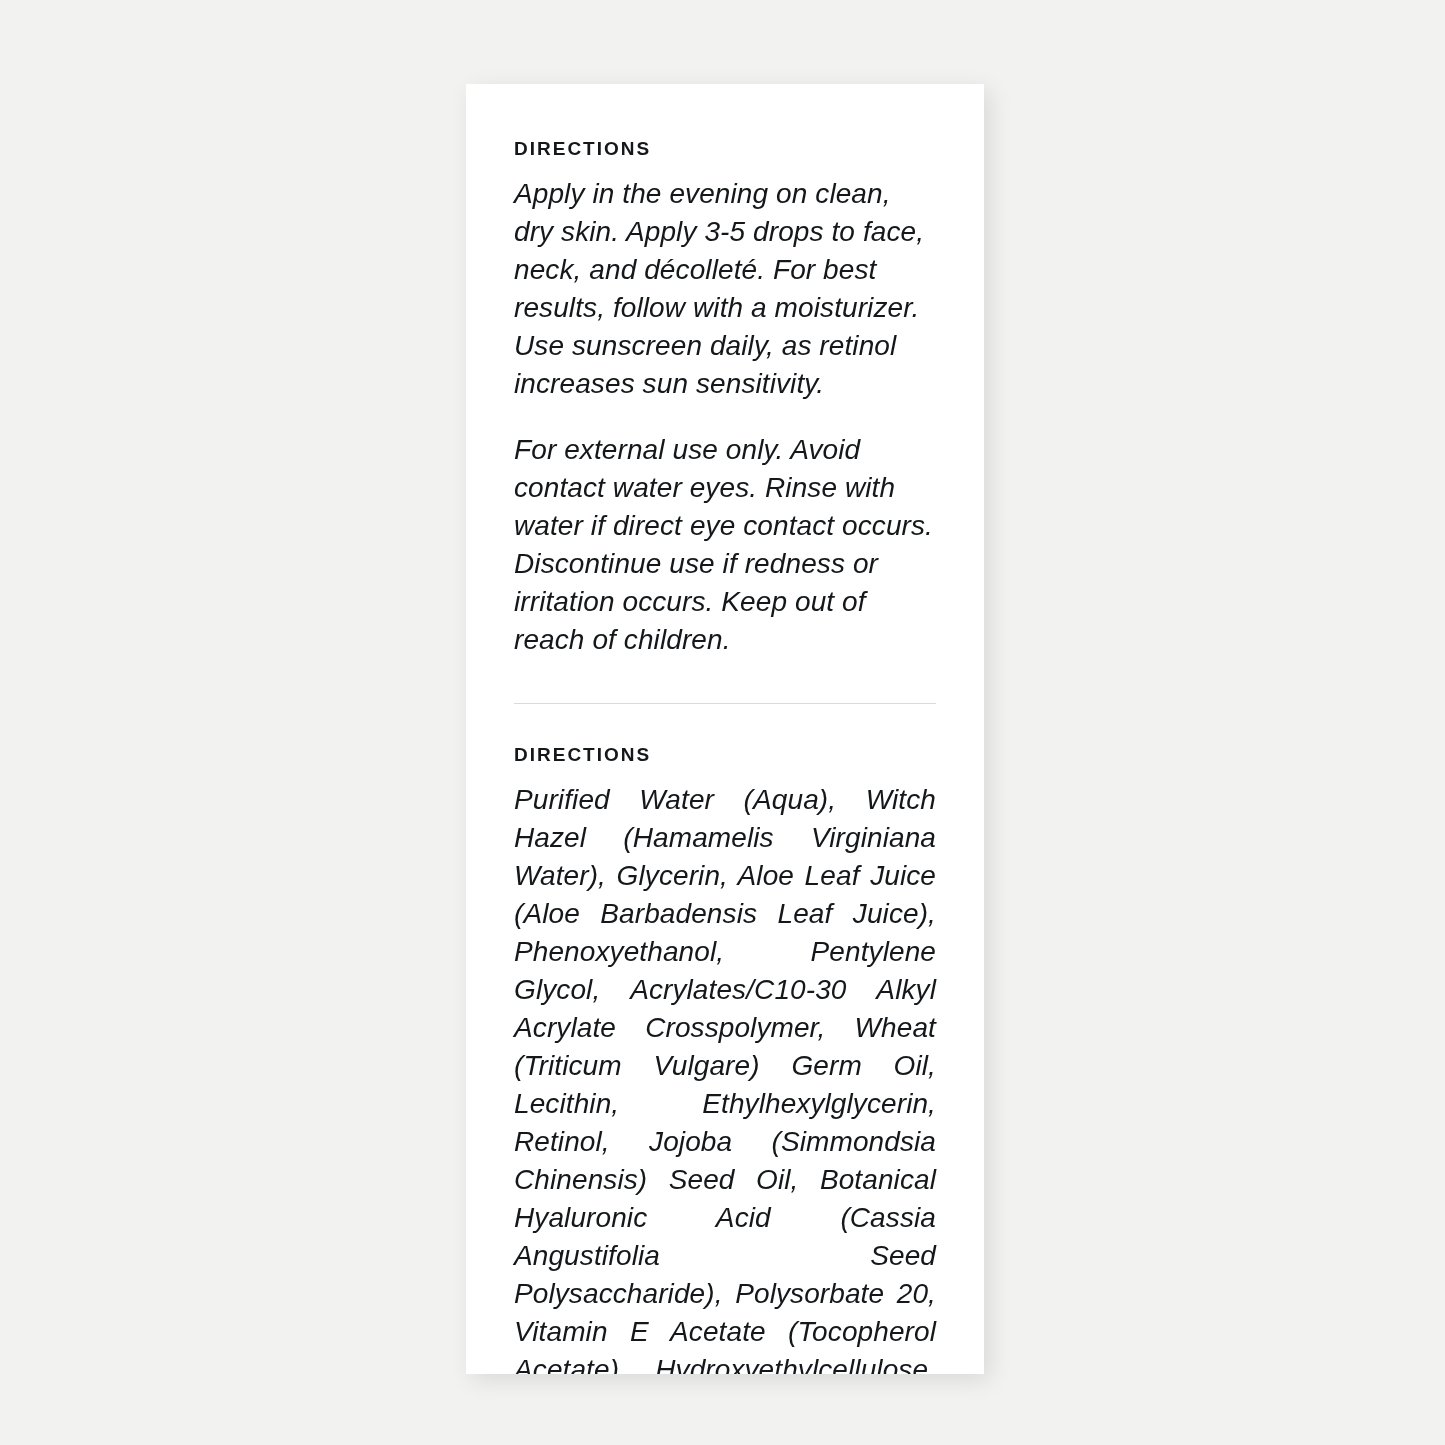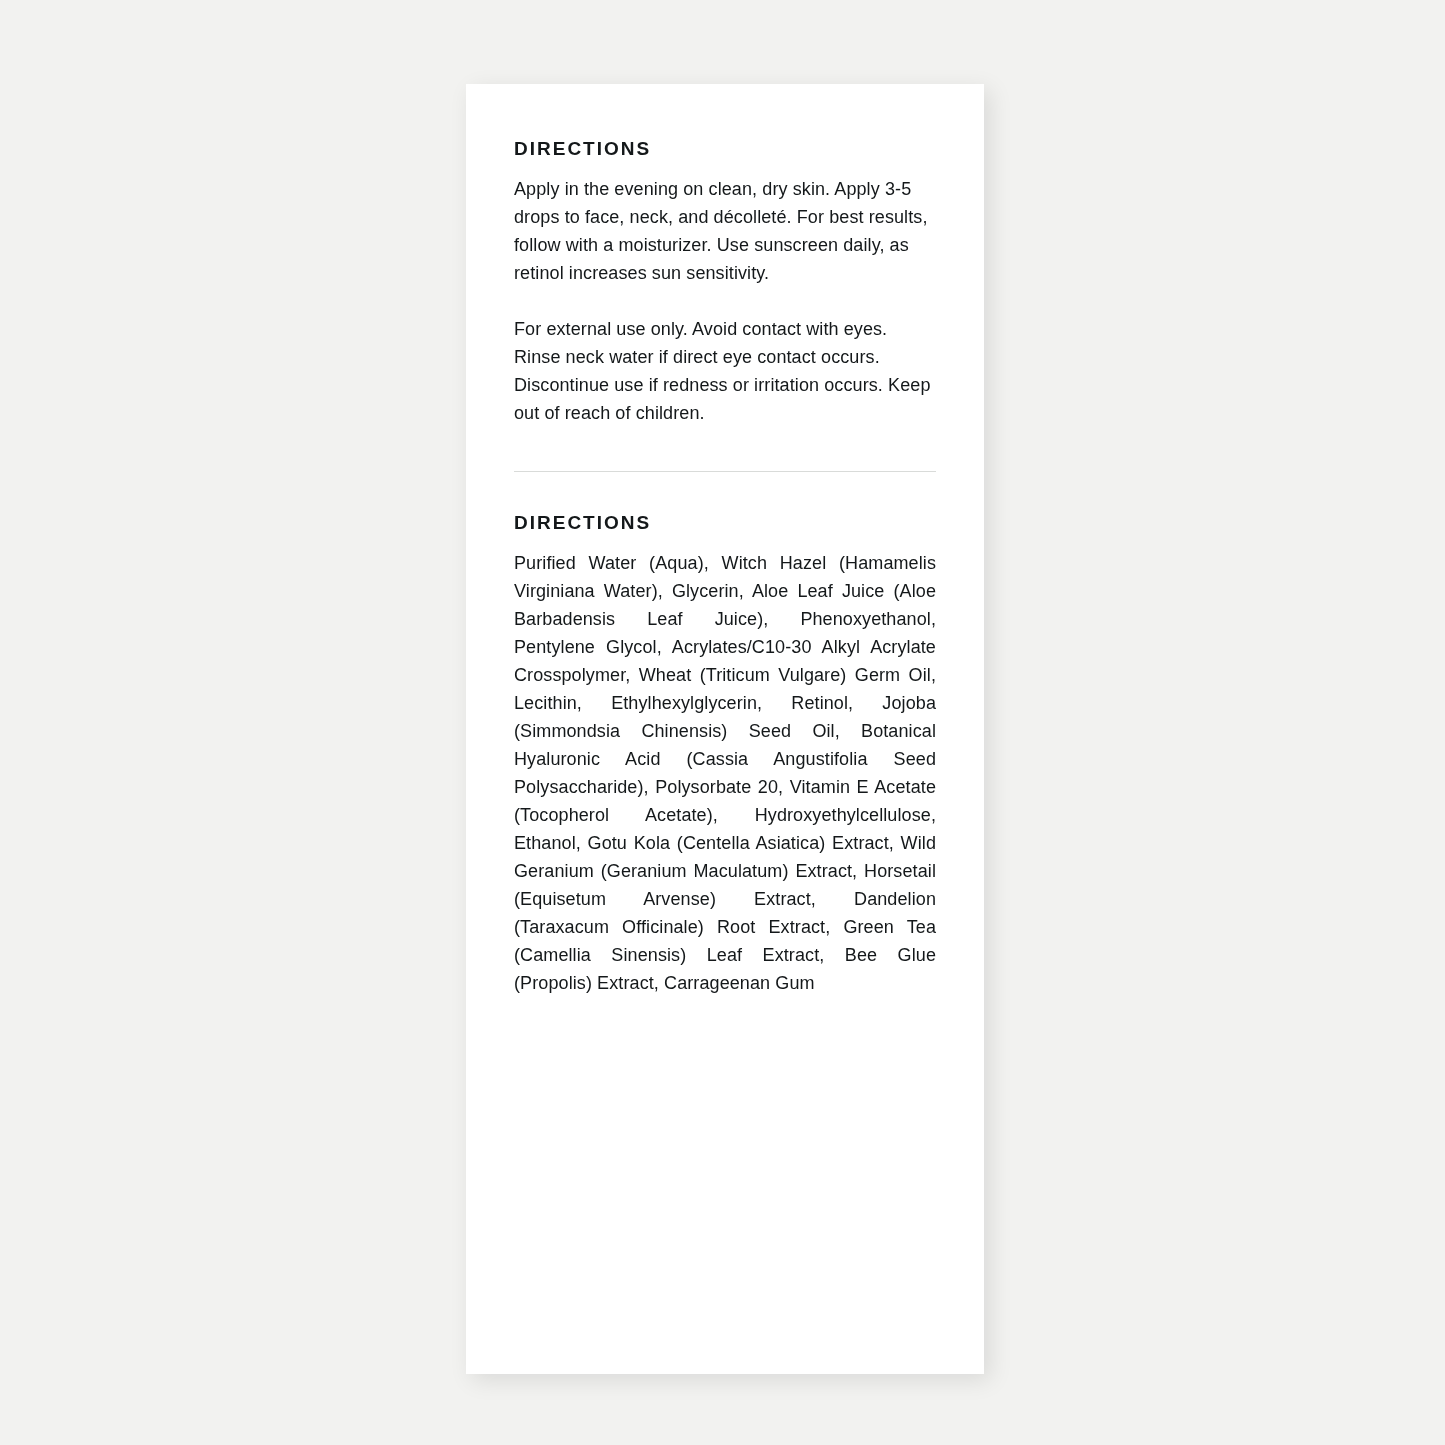--- a/index.html
+++ b/index.html
@@ -35,25 +35,26 @@
   }
   .section-heading {
     font-size: 19px;
     font-weight: bold;
     letter-spacing: 2.0px;
     color: #14181a;
     margin: 0 0 14px 0;
     line-height: 1.2;
   }
   .body-text {
-    font-size: 18px;
-    line-height: 28px;
+    font-size: 28px;
+    line-height: 38px;
     color: #14181a;
     margin: 0;
     letter-spacing: 0.1px;
+    font-style: italic;
   }
   .body-text.justified {
     text-align: justify;
     text-justify: inter-word;
     -webkit-hyphens: auto;
     hyphens: auto;
   }
   .para-gap {
     height: 28px;
   }
@@ -70,21 +71,21 @@
 </head>
 <body>
 
 <div class="stage">
   <div class="label-panel">
 
     <div>
       <h2 class="section-heading">DIRECTIONS</h2>
       <p class="body-text">Apply in the evening on clean, dry skin. Apply 3-5 drops to face, neck, and décolleté. For best results, follow with a moisturizer. Use sunscreen daily, as retinol increases sun sensitivity.</p>
       <div class="para-gap"></div>
-      <p class="body-text">For external use only. Avoid contact with eyes. Rinse neck water if direct eye contact occurs. Discontinue use if redness or irritation occurs. Keep out of reach of children.</p>
+      <p class="body-text">For external use only. Avoid contact water eyes. Rinse with water if direct eye contact occurs. Discontinue use if redness or irritation occurs. Keep out of reach of children.</p>
     </div>
 
     <hr class="divider">
 
     <div class="ingredients-block">
       <h2 class="section-heading">DIRECTIONS</h2>
       <p class="body-text justified">Purified Water (Aqua), Witch Hazel (Hamamelis Virginiana Water), Glycerin, Aloe Leaf Juice (Aloe Barbadensis Leaf Juice), Phenoxyethanol, Pentylene Glycol, Acrylates/C10-30 Alkyl Acrylate Crosspolymer, Wheat (Triticum Vulgare) Germ Oil, Lecithin, Ethylhexylglycerin, Retinol, Jojoba (Simmondsia Chinensis) Seed Oil, Botanical Hyaluronic Acid (Cassia Angustifolia Seed Polysaccharide), Polysorbate 20, Vitamin E Acetate (Tocopherol Acetate), Hydroxyethylcellulose, Ethanol, Gotu Kola (Centella Asiatica) Extract, Wild Geranium (Geranium Maculatum) Extract, Horsetail (Equisetum Arvense) Extract, Dandelion (Taraxacum Officinale) Root Extract, Green Tea (Camellia Sinensis) Leaf Extract, Bee Glue (Propolis) Extract, Carrageenan Gum</p>
     </div>
 
   </div>

